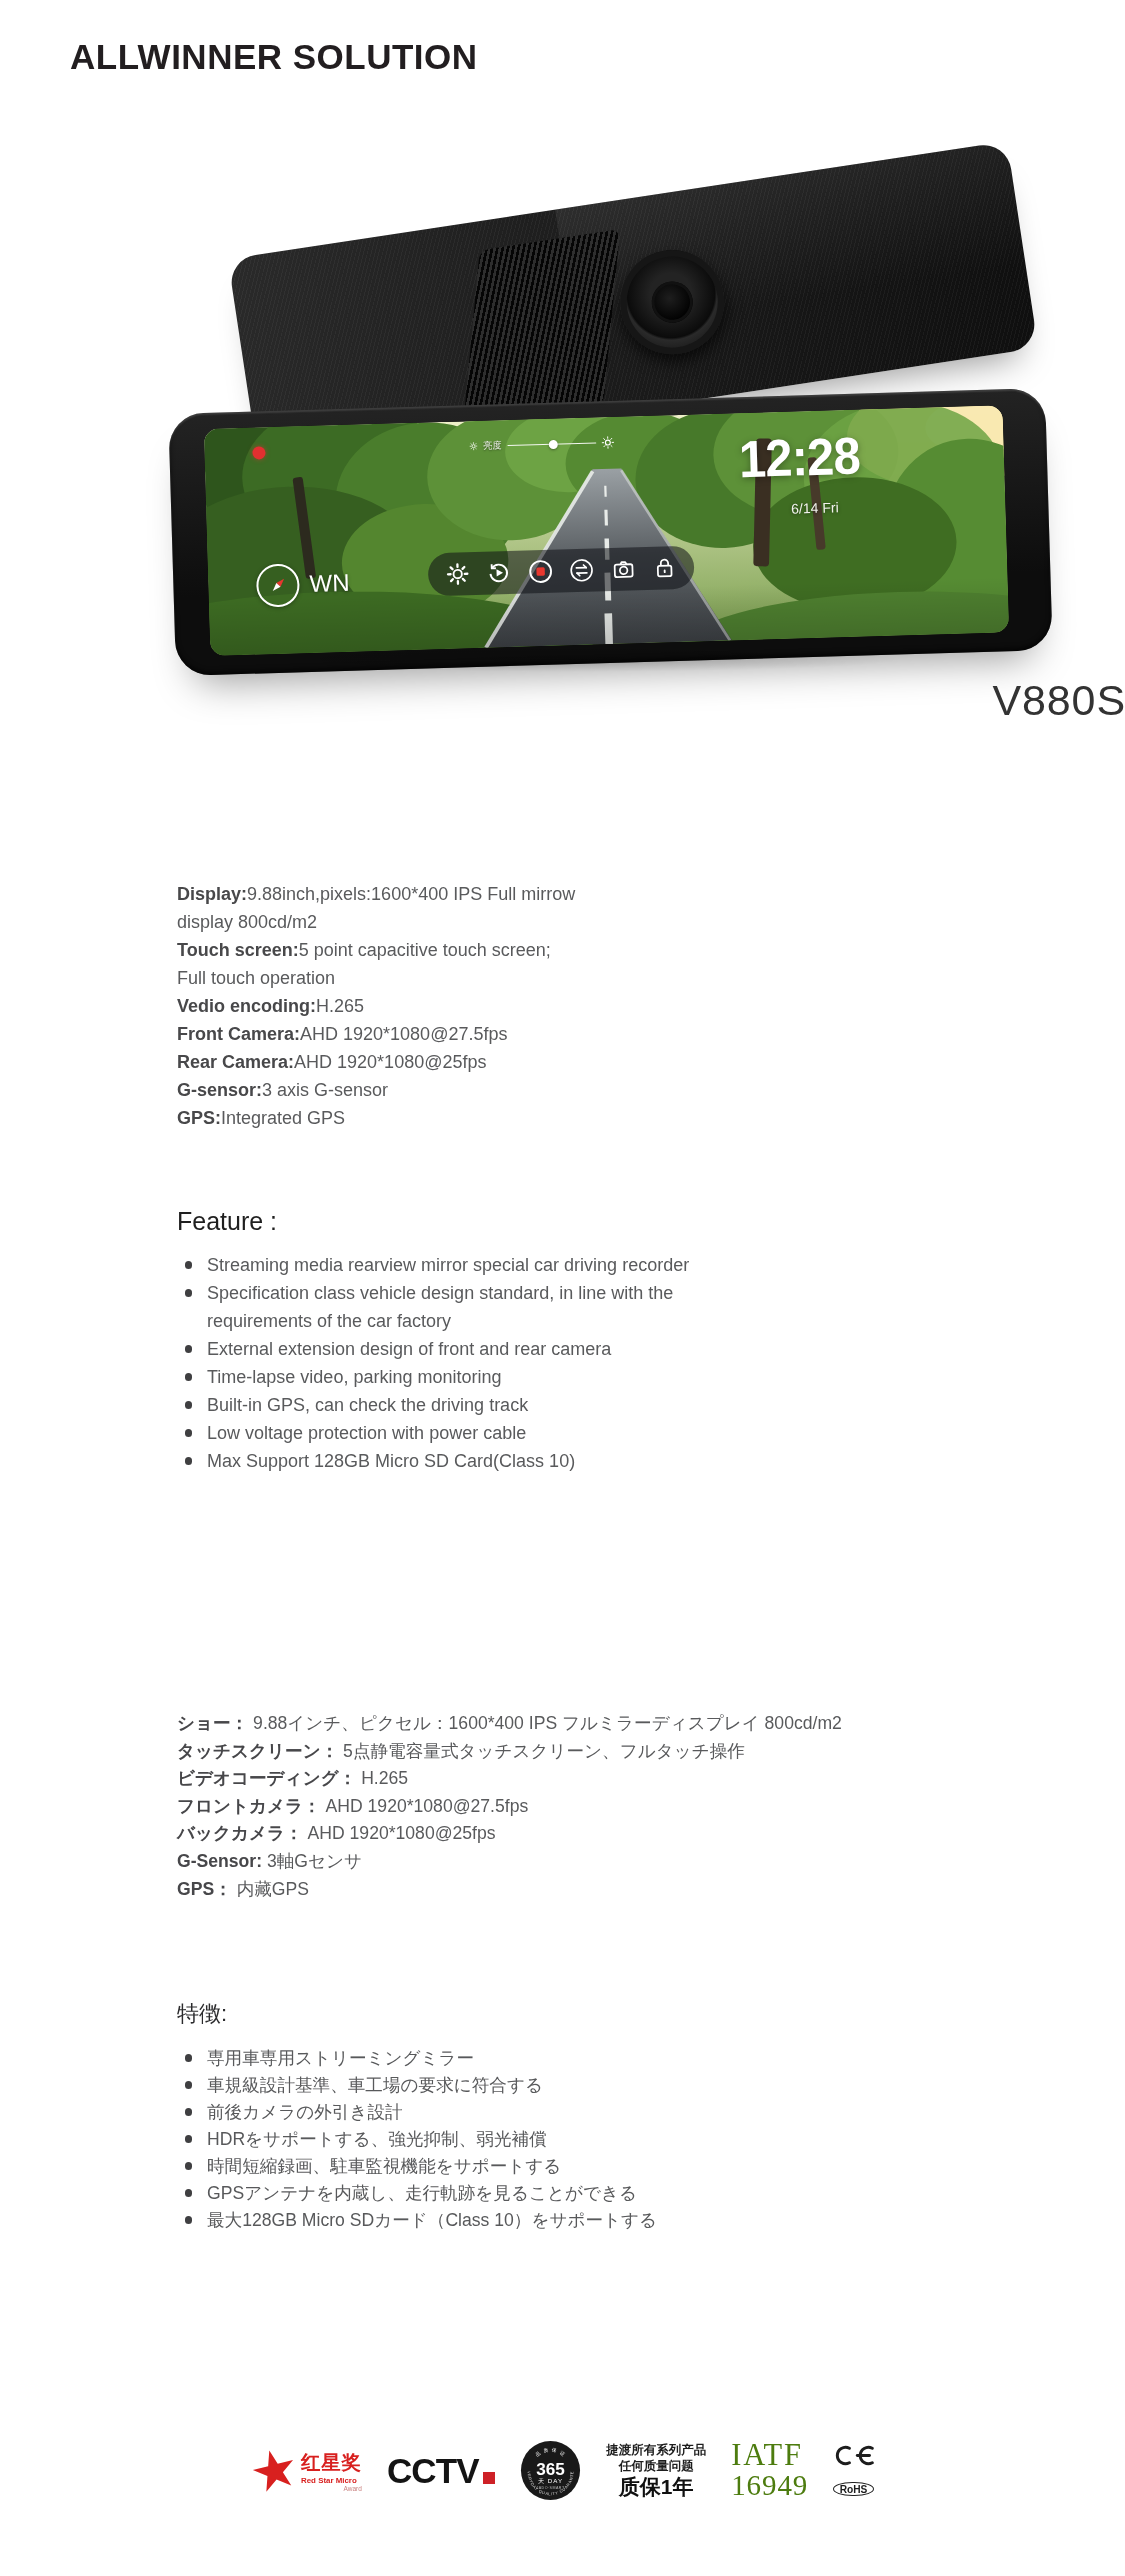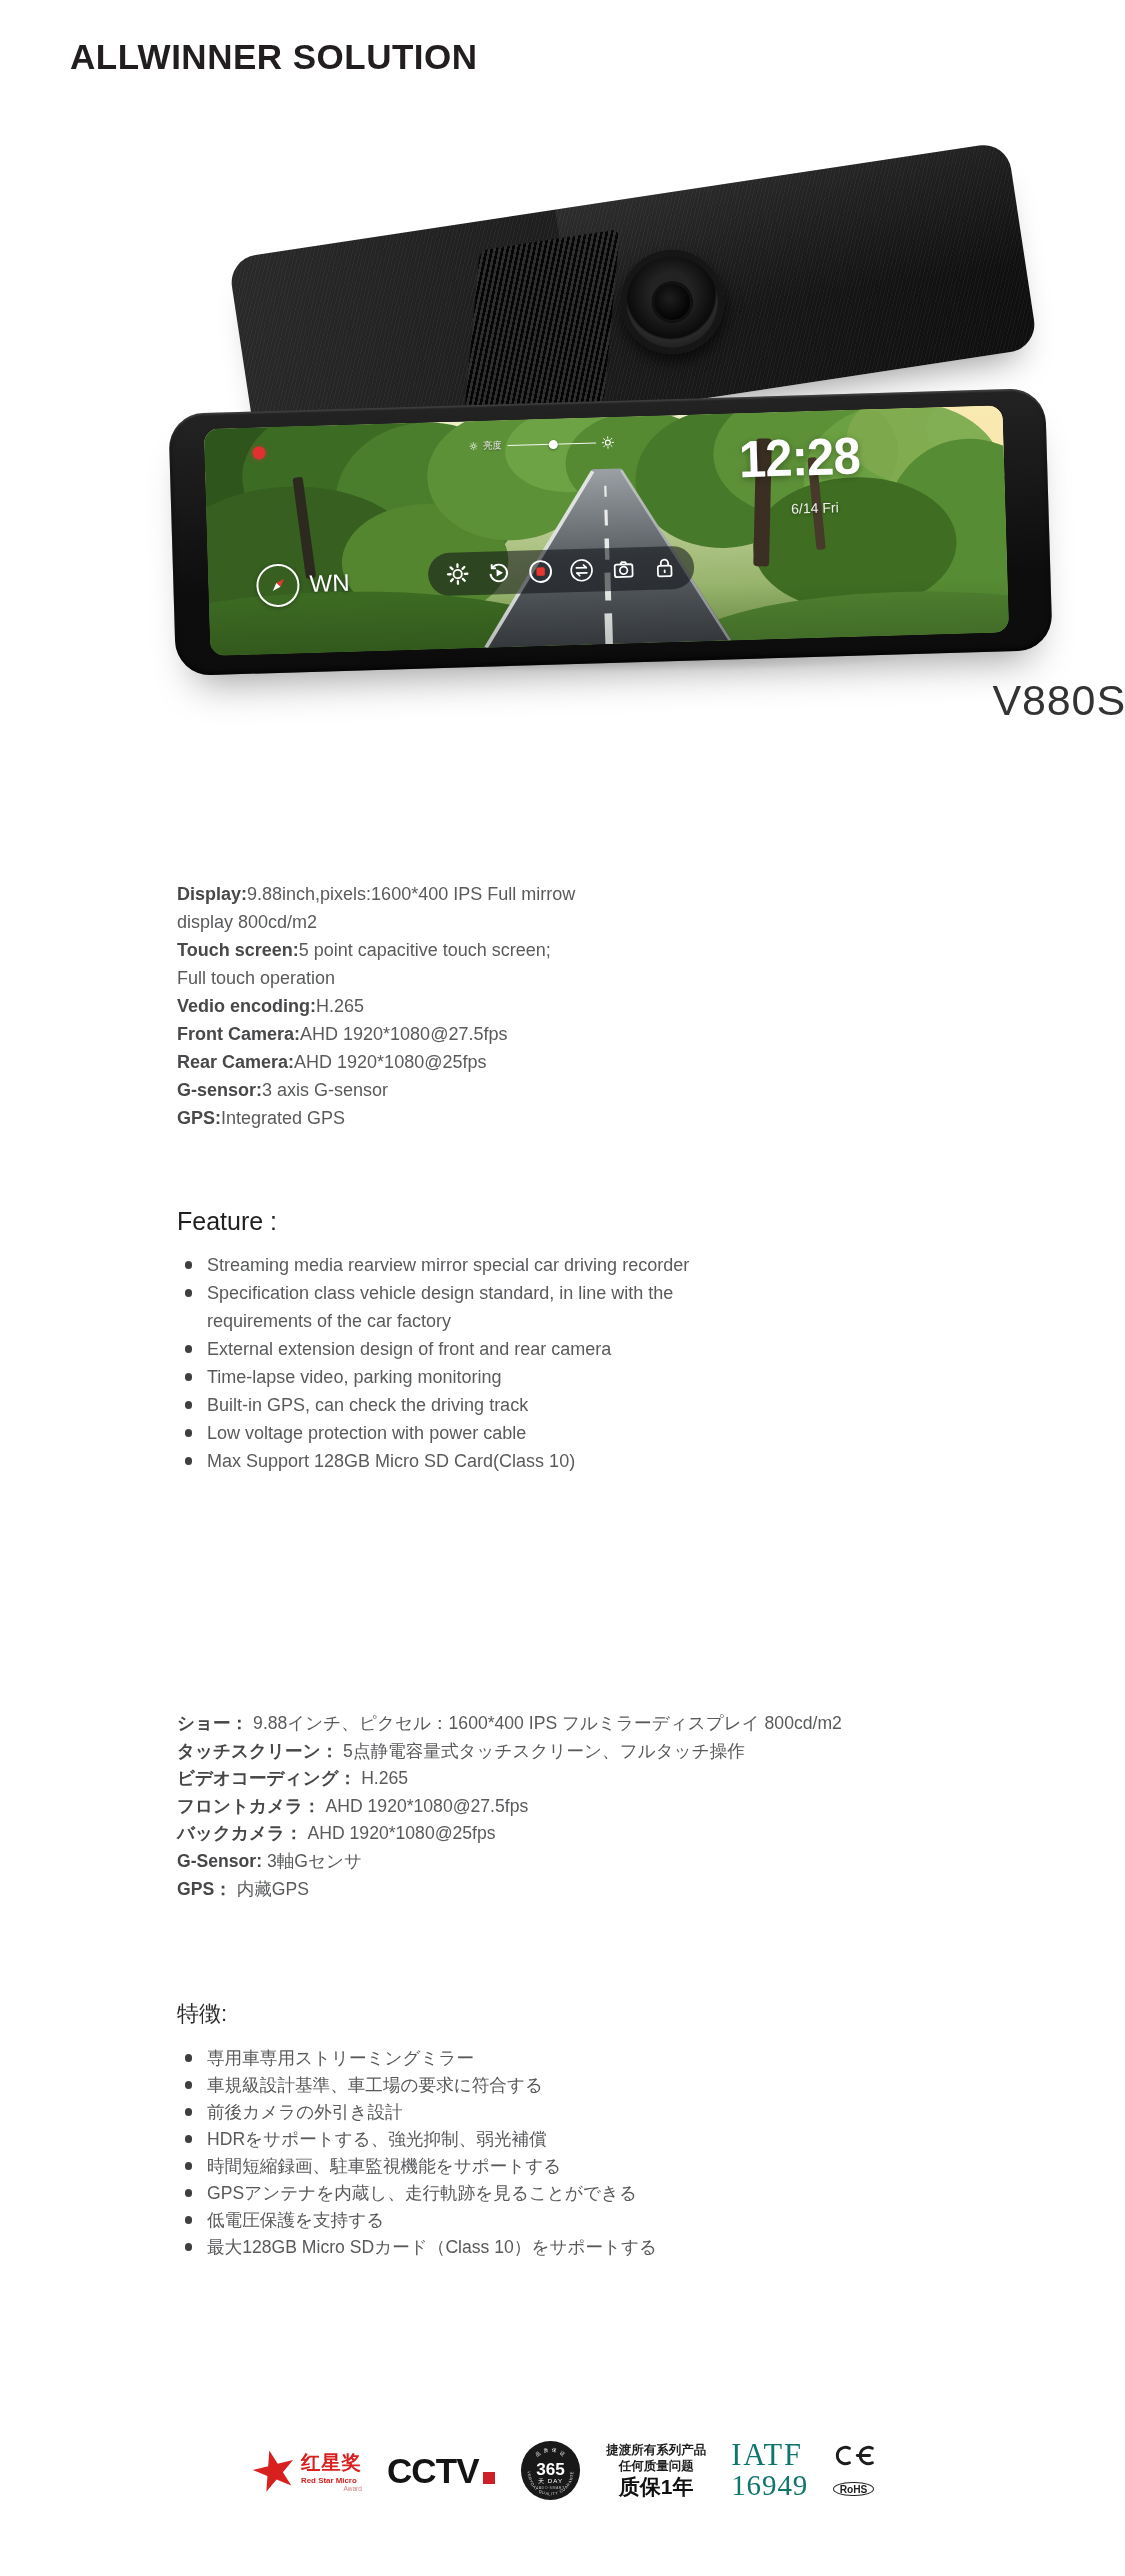--- a/index.html
+++ b/index.html
@@ -96,21 +96,21 @@
   .cctv-square { width:12px; height:12px; background:#ce2127; margin-left:4.6px; margin-bottom:0.9px; }
   .badge365 svg { width:61px; height:61px; display:block; }
   .b365-arc { font-size:5px; fill:#fff; letter-spacing:1px; }
   .b365-arcb { font-size:4.2px; fill:#ddd; letter-spacing:.6px; }
   .b365-num { font-size:18px; font-weight:700; fill:#fff; }
   .b365-day { font-size:6.5px; fill:#fff; letter-spacing:1px; }
   .b365-brand { font-size:3.8px; fill:#bbb; letter-spacing:.5px; }
   .warranty { display:flex; flex-direction:column;align-items:center; }
   .warranty-l1,.warranty-l2 { font-size:12.5px; font-weight:600; color:#1e1e1e; line-height:1.25; }
   .warranty-l3 { font-size:21px; font-weight:800; color:#101010; line-height:1.1; }
-  .iatf { font-family:"Liberation Serif","DejaVu Serif",serif; color:#0f766e; text-align:left; }
+  .iatf { font-family:"Liberation Serif","DejaVu Serif",serif; color:#4d7c0f; text-align:left; }
   .iatf-1 { font-size:30.5px; line-height:.95; letter-spacing:1.8px; }
   .iatf-2 { font-size:29px; line-height:1.05; letter-spacing:0.9px; }
   .ce-rohs { display:flex; flex-direction:column; align-items:flex-start; gap:16px; }
   .ce-mark svg { width:43px; height:21px; display:block; }
   .rohs { font-size:10.2px; font-weight:700; color:#1d1d1d; border:1.8px solid #222; border-radius:50%; padding:0.9px 5.5px; }
 </style>
 </head>
 <body>
 
 <div class="page">
@@ -315,21 +315,20 @@
 
   <h2 class="feature-heading-jp">特徴:</h2>
 
   <ul class="features-jp">
     <li><span class="bullet"></span><span>専用車専用ストリーミングミラー</span></li>
     <li><span class="bullet"></span><span>車規級設計基準、車工場の要求に符合する</span></li>
     <li><span class="bullet"></span><span>前後カメラの外引き設計</span></li>
     <li><span class="bullet"></span><span>HDRをサポートする、強光抑制、弱光補償</span></li>
     <li><span class="bullet"></span><span>時間短縮録画、駐車監視機能をサポートする</span></li>
     <li><span class="bullet"></span><span>GPSアンテナを内蔵し、走行軌跡を見ることができる</span></li>
-    <li><span class="bullet"></span><span>低電圧保護を支持する</span></li>
     <li><span class="bullet"></span><span>最大128GB Micro SDカード（Class 10）をサポートする</span></li>
   </ul>
 
   <div class="footer">
 
     <div class="redstar">
       <span class="redstar-star">★</span>
       <span class="redstar-text">
         <span class="redstar-cn">红星奖</span>
         <span class="redstar-en">Red Star Micro</span>

